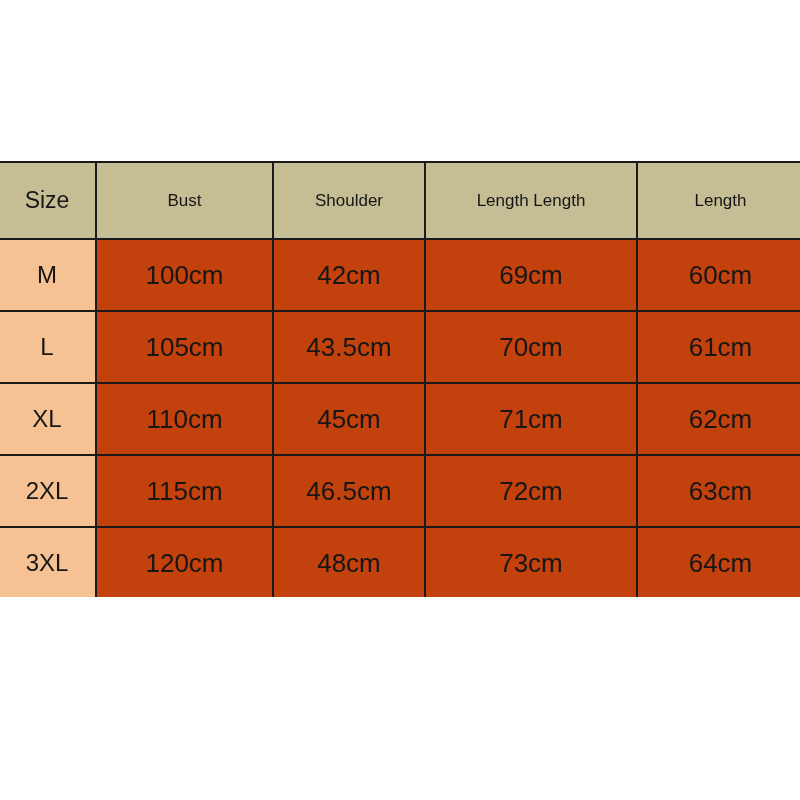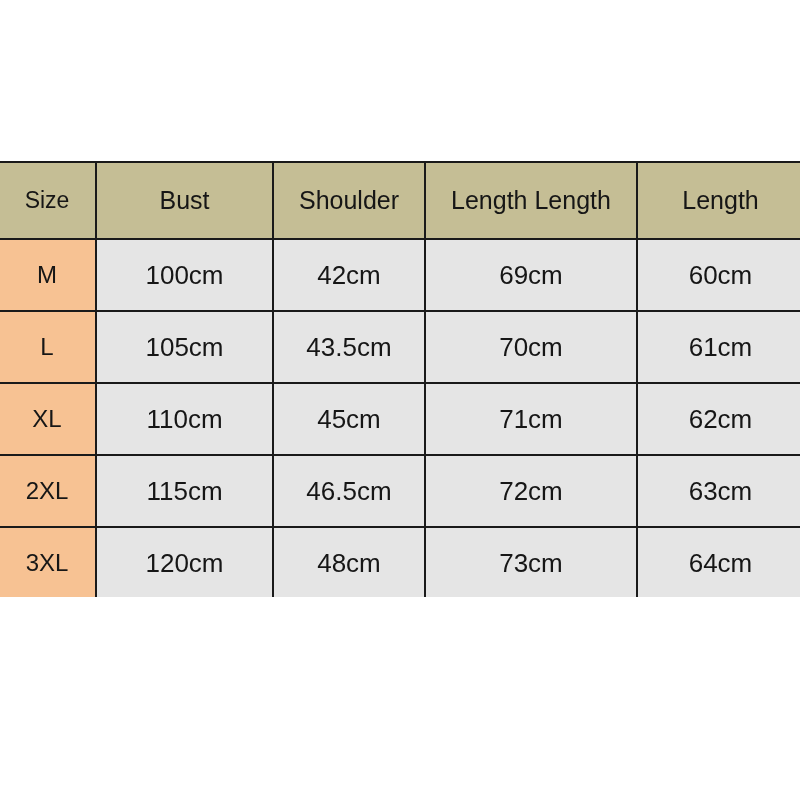--- a/index.html
+++ b/index.html
@@ -33,36 +33,36 @@
     table-layout: fixed;
   }
 
   table.size-chart td,
   table.size-chart th {
     border: 2px solid #1a1a1a;
     text-align: center;
     vertical-align: middle;
     font-weight: normal;
     color: #161616;
-    background: #e5e5e5;
+    background: #c2410c;
     padding: 0;
   }
 
   
   col.col-size     { width: 98px;  }
   col.col-bust     { width: 177px; }
   col.col-shoulder { width: 152px; }
   col.col-sleeve   { width: 212px; }
   col.col-length   { width: 167px; }
 
   
   table.size-chart thead th {
     background: #c5be95;
     height: 75px;
-    font-size: 25px;
+    font-size: 17px;
   }
   table.size-chart thead th.head-size {
     font-size: 23px;
   }
 
   
   table.size-chart tbody td {
     height: 70px;
     font-size: 26px;
   }

